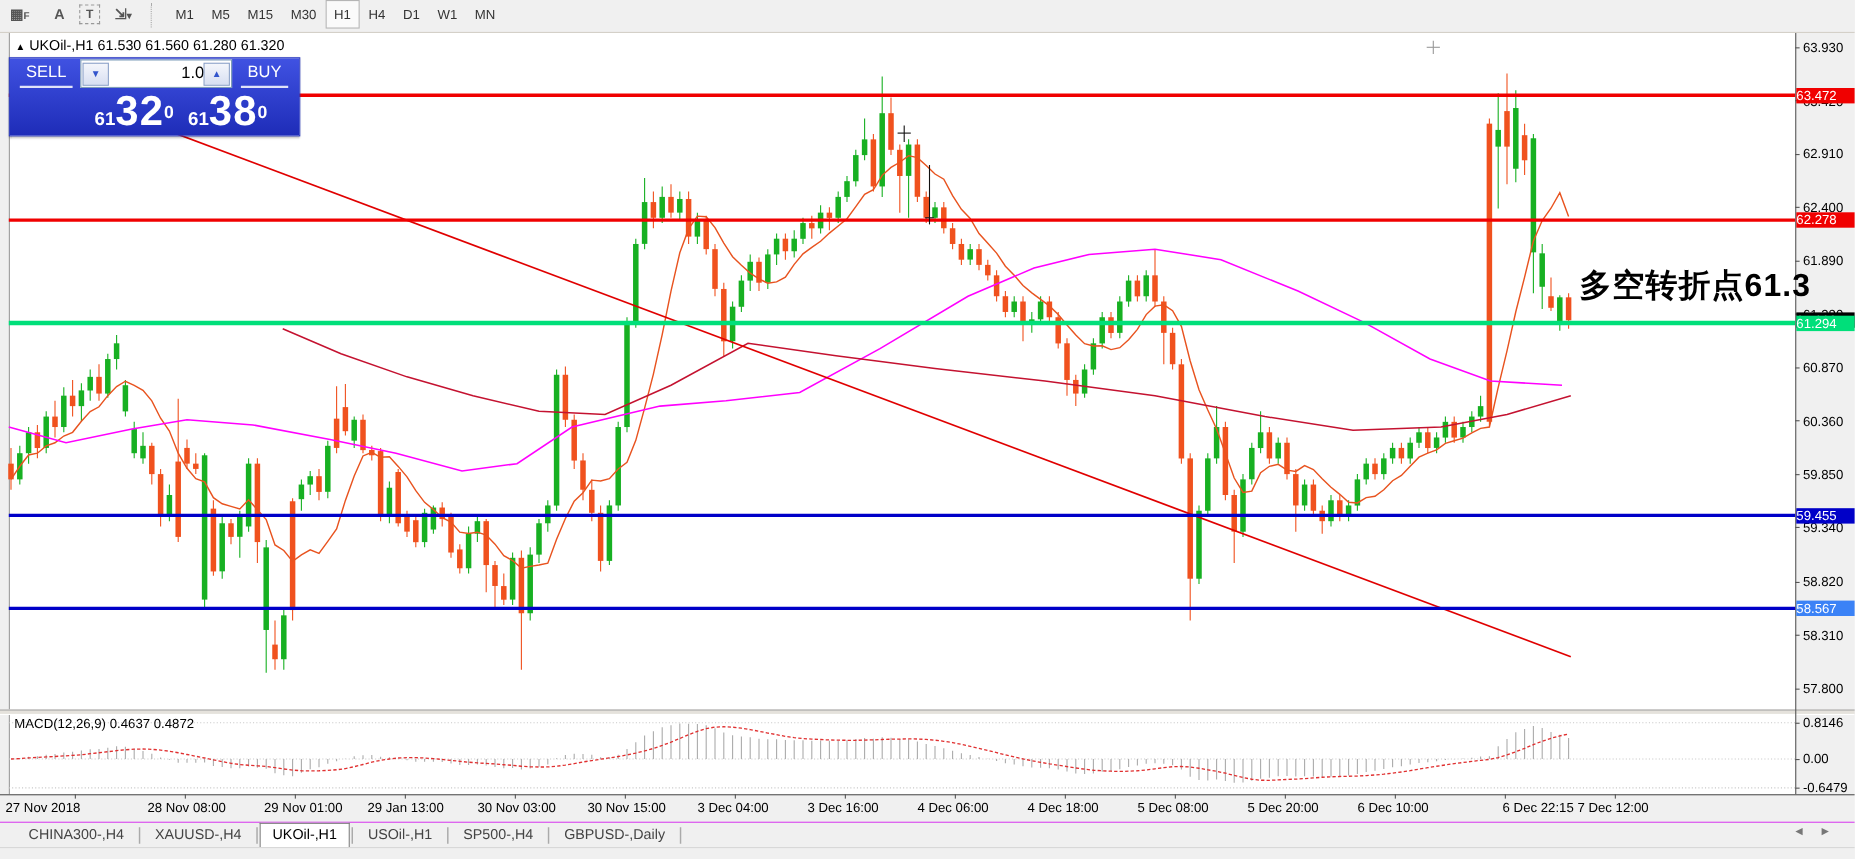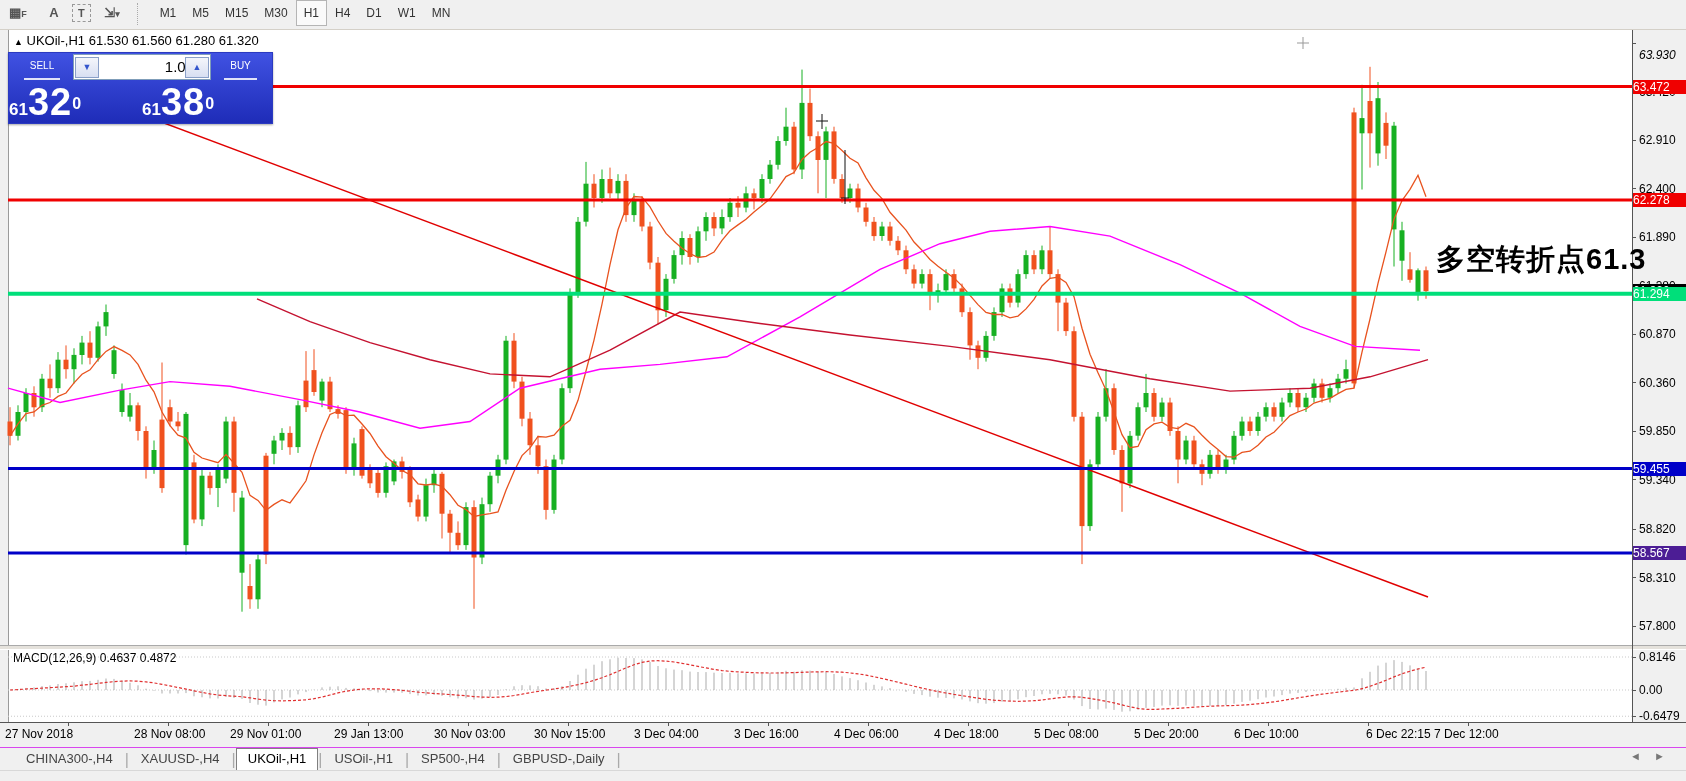--- a/index.html
+++ b/index.html
@@ -24,27 +24,27 @@
   .ttickmark{position:absolute;top:722px;width:1px;height:4px;background:#555;}
   #quote{left:14px;top:33px;font-size:13px;color:#000;z-index:5;}
   #quote b{font-weight:normal;}
   #annotation{font-size:29px;font-weight:bold;z-index:6;letter-spacing:1px;}
   #macdlabel{left:13px;top:651px;font-size:12px;color:#000;z-index:5;}
   .macdtick{position:absolute;left:1639px;font-size:12px;color:#000;}
   
   #panel{left:8px;top:52px;width:263px;height:70px;z-index:10;background:linear-gradient(#4052e2,#1e2cb8);
      border:1px solid #2b3ac0;box-shadow:0 1px 2px rgba(0,0,0,.35);}
   #panel .hdr{position:absolute;left:0;top:0;width:100%;height:26px;}
-  .bigbtn{position:absolute;top:2px;height:22px;color:#fff;font-size:10px;text-align:center;line-height:22px;}
+  .bigbtn{position:absolute;top:2px;height:22px;color:#fff;font-size:15px;text-align:center;line-height:22px;}
   .bigbtn .ul{display:inline-block;border-bottom:2px solid rgba(255,255,255,.85);padding:0 6px 1px 6px;}
   #volbox{position:absolute;left:64px;top:1px;width:136px;height:24px;background:#fff;border:1px solid #7f9db9;}
   .spin{position:absolute;top:2px;width:22px;height:19px;background:linear-gradient(#f4f6fb,#d8dff2);border:1px solid #8aa0c8;
      color:#3355cc;font-size:9px;text-align:center;line-height:19px;}
   #volval{position:absolute;right:16px;top:3px;font-size:15px;color:#000;}
-  .pricebox{position:absolute;top:28px;height:40px;color:#fff;text-align:left;}
+  .pricebox{position:absolute;top:28px;height:40px;color:#fff;text-align:center;margin-left:48px;}
   .pricebox .sm{font-size:17px;font-weight:bold;vertical-align:baseline;}
   .pricebox .bg{font-size:38px;font-weight:bold;letter-spacing:1px;}
   .pricebox .sp{font-size:16px;font-weight:bold;vertical-align:super;}
   
   #tabbar{left:0;top:747px;width:1686px;height:23px;background:#f0f0f0;border-top:1px solid #d946ef;}
   .tab{display:inline-block;font-size:13px;color:#444;padding:3px 12px 4px 12px;vertical-align:top;}
   .tab.active{background:#fff;border:1px solid #808080;border-bottom:1px solid #fff;color:#000;margin-top:0px;padding:2px 11px 4px 11px;}
   .tabsep{display:inline-block;color:#aaa;padding:3px 0;}
   #tabnav{left:1630px;top:750px;font-size:11px;color:#777;}
   #footer{left:0;top:770px;width:1686px;height:11px;background:#f0f0f0;border-top:1px solid #d8d8d8;}
@@ -654,21 +654,21 @@
 <div id="annotation" class="abs" style="left:1436px;top:240px;">多空转折点61.3</div>
 
 <div id="macdlabel" class="abs">
   <span>MACD(12,26,9)</span>
   <span>0.4637</span>
   <span>0.4872</span>
 </div>
 
 <div id="labels">
     <div class="ptickmark" style="top: 42.5px;"></div>
-    <div class="ptick" style="top: 48px; font-style: italic;">63.930</div>
+    <div class="ptick" style="top: 36px;">63.930</div>
     <div class="ptickmark" style="top: 91px;"></div>
     <div class="ptick" style="top: 84.5px;">63.420</div>
     <div class="ptickmark" style="top: 139.5px;"></div>
     <div class="ptick" style="top: 133px;">62.910</div>
     <div class="ptickmark" style="top: 188px;"></div>
     <div class="ptick" style="top: 181.5px;">62.400</div>
     <div class="ptickmark" style="top: 236.5px;"></div>
     <div class="ptick" style="top: 230px;">61.890</div>
     <div class="ptickmark" style="top: 285px;"></div>
     <div class="ptick" style="top: 278.5px;">61.380</div>
@@ -684,21 +684,21 @@
     <div class="ptick" style="top: 522px;">58.820</div>
     <div class="ptickmark" style="top: 577px;"></div>
     <div class="ptick" style="top: 570.5px;">58.310</div>
     <div class="ptickmark" style="top: 625.5px;"></div>
     <div class="ptick" style="top: 619px;">57.800</div>
     <div class="ttickmark" style="left: 68px;"></div>
     <div class="tlabel" style="left: 5px;">27 Nov 2018</div>
     <div class="ttickmark" style="left: 168px;"></div>
     <div class="tlabel" style="left: 134px;">28 Nov 08:00</div>
     <div class="ttickmark" style="left: 268px;"></div>
-    <div class="tlabel" style="left: 230px;">29 Nov 01:00</div>
+    <div class="tlabel" style="left: 240px;">29 Nov 01:00</div>
     <div class="ttickmark" style="left: 368px;"></div>
     <div class="tlabel" style="left: 334px;">29 Jan 13:00</div>
     <div class="ttickmark" style="left: 468px;"></div>
     <div class="tlabel" style="left: 434px;">30 Nov 03:00</div>
     <div class="ttickmark" style="left: 568px;"></div>
     <div class="tlabel" style="left: 534px;">30 Nov 15:00</div>
     <div class="ttickmark" style="left: 668px;"></div>
     <div class="tlabel" style="left: 634px;">3 Dec 04:00</div>
     <div class="ttickmark" style="left: 768px;"></div>
     <div class="tlabel" style="left: 734px;">3 Dec 16:00</div>
@@ -714,21 +714,21 @@
     <div class="tlabel" style="left: 1234px;">6 Dec 10:00</div>
     <div class="ttickmark" style="left: 1368px;"></div>
     <div class="tlabel" style="left: 1334px; margin-left: 32px;">6 Dec 22:15</div>
     <div class="ttickmark" style="left: 1468px;"></div>
     <div class="tlabel" style="left: 1434px;">7 Dec 12:00</div>
     <div class="badge" style="top: 284.2px; background: rgb(0, 0, 0); color: rgb(255, 255, 255); z-index: 7;">61.320</div>
     <div class="badge" style="top: 79.6px; background: rgb(240, 0, 0); color: rgb(255, 255, 255); z-index: 8;">63.472</div>
     <div class="badge" style="top: 193.1px; background: rgb(240, 0, 0); color: rgb(255, 255, 255); z-index: 8;">62.278</div>
     <div class="badge" style="top: 286.7px; background: rgb(0, 223, 122); color: rgb(255, 255, 255); z-index: 8;">61.294</div>
     <div class="badge" style="top: 461.6px; background: rgb(0, 0, 200); color: rgb(255, 255, 255); z-index: 8;">59.455</div>
-    <div class="badge" style="top: 546px; background: #4c1d95; color: rgb(255, 255, 255); z-index: 8;">58.567</div>
+    <div class="badge" style="top: 546px; background: #3b82f6; color: rgb(255, 255, 255); z-index: 8;">58.567</div>
     <div class="macdtick" style="top: 650px;">0.8146</div>
     <div class="ptickmark" style="top: 656.5px;"></div>
     <div class="macdtick" style="top: 683px;">0.00</div>
     <div class="ptickmark" style="top: 689.5px;"></div>
     <div class="macdtick" style="top: 709.2px;">-0.6479</div>
     <div class="ptickmark" style="top: 715.7px;"></div>
   </div>
 
 <div id="tabbar" class="abs"><span id="tabs" style="margin-left:14px;display:inline-block;"><span class="tab">CHINA300-,H4</span><span class="tabsep">|</span><span class="tab">XAUUSD-,H4</span><span class="tabsep">|</span><span class="tab active">UKOil-,H1</span><span class="tabsep">|</span><span class="tab">USOil-,H1</span><span class="tabsep">|</span><span class="tab">SP500-,H4</span><span class="tabsep">|</span><span class="tab">GBPUSD-,Daily</span><span class="tabsep">|</span></span></div>
 <div id="tabnav" class="abs">

